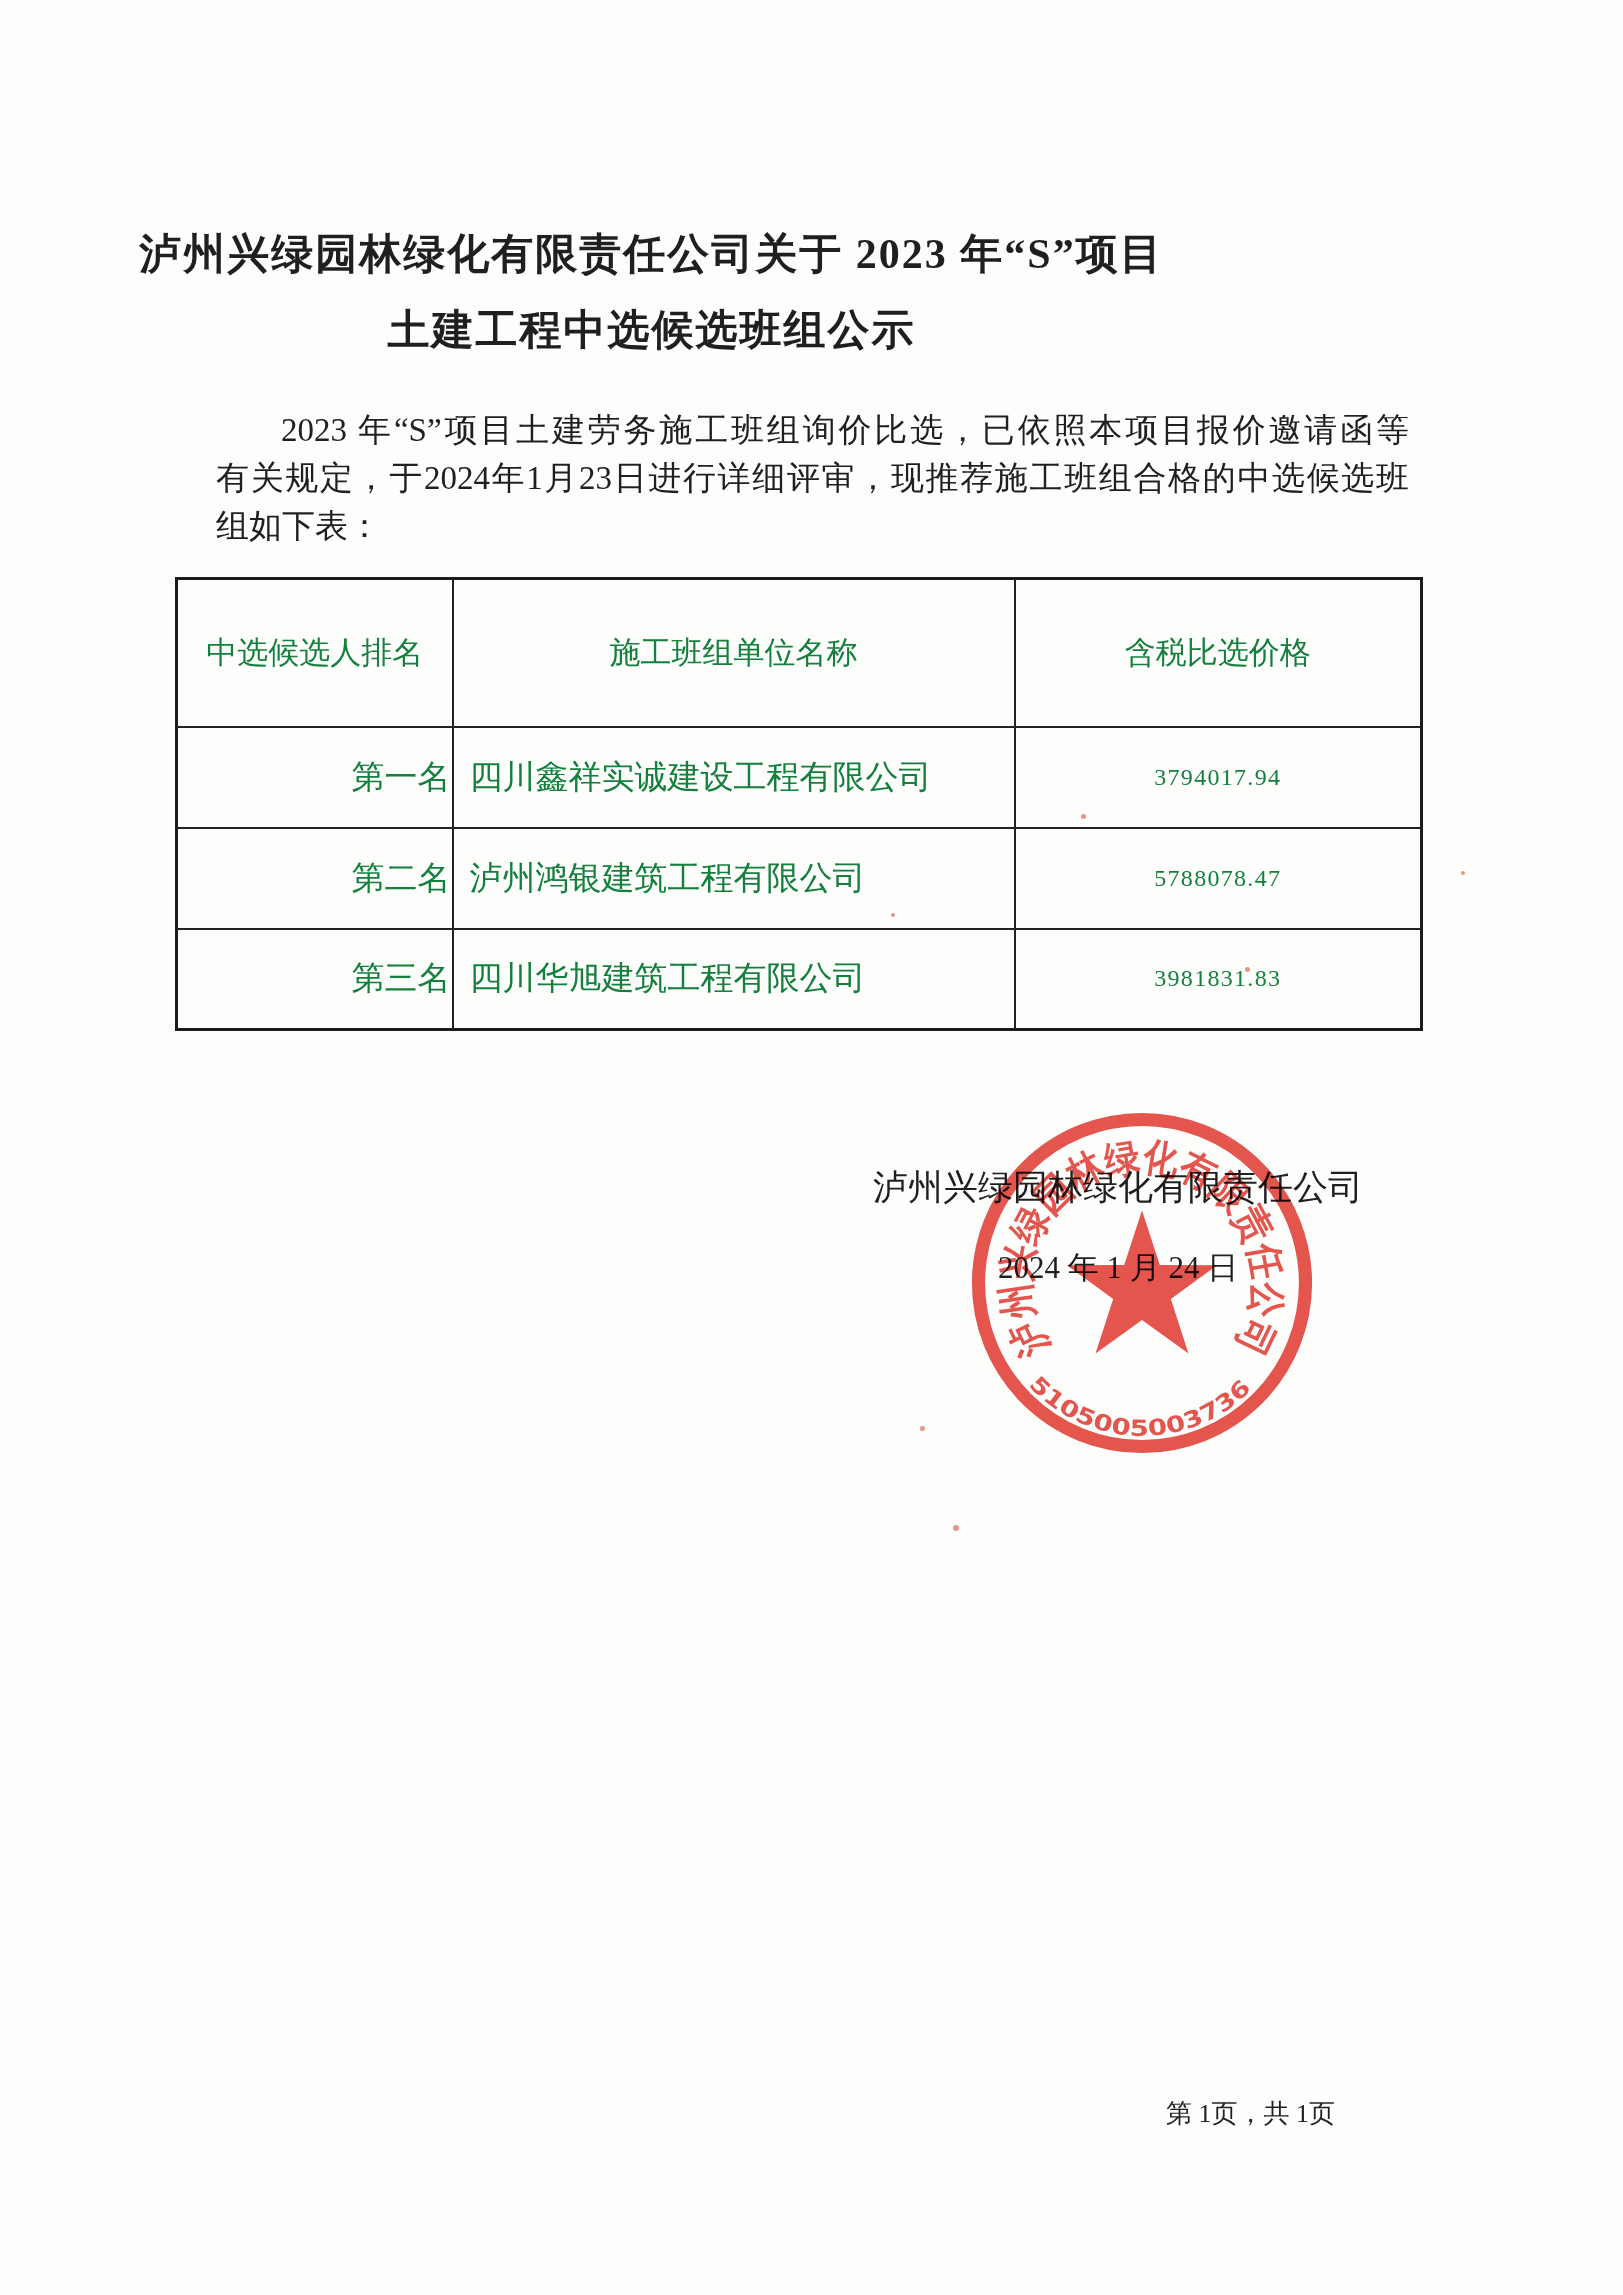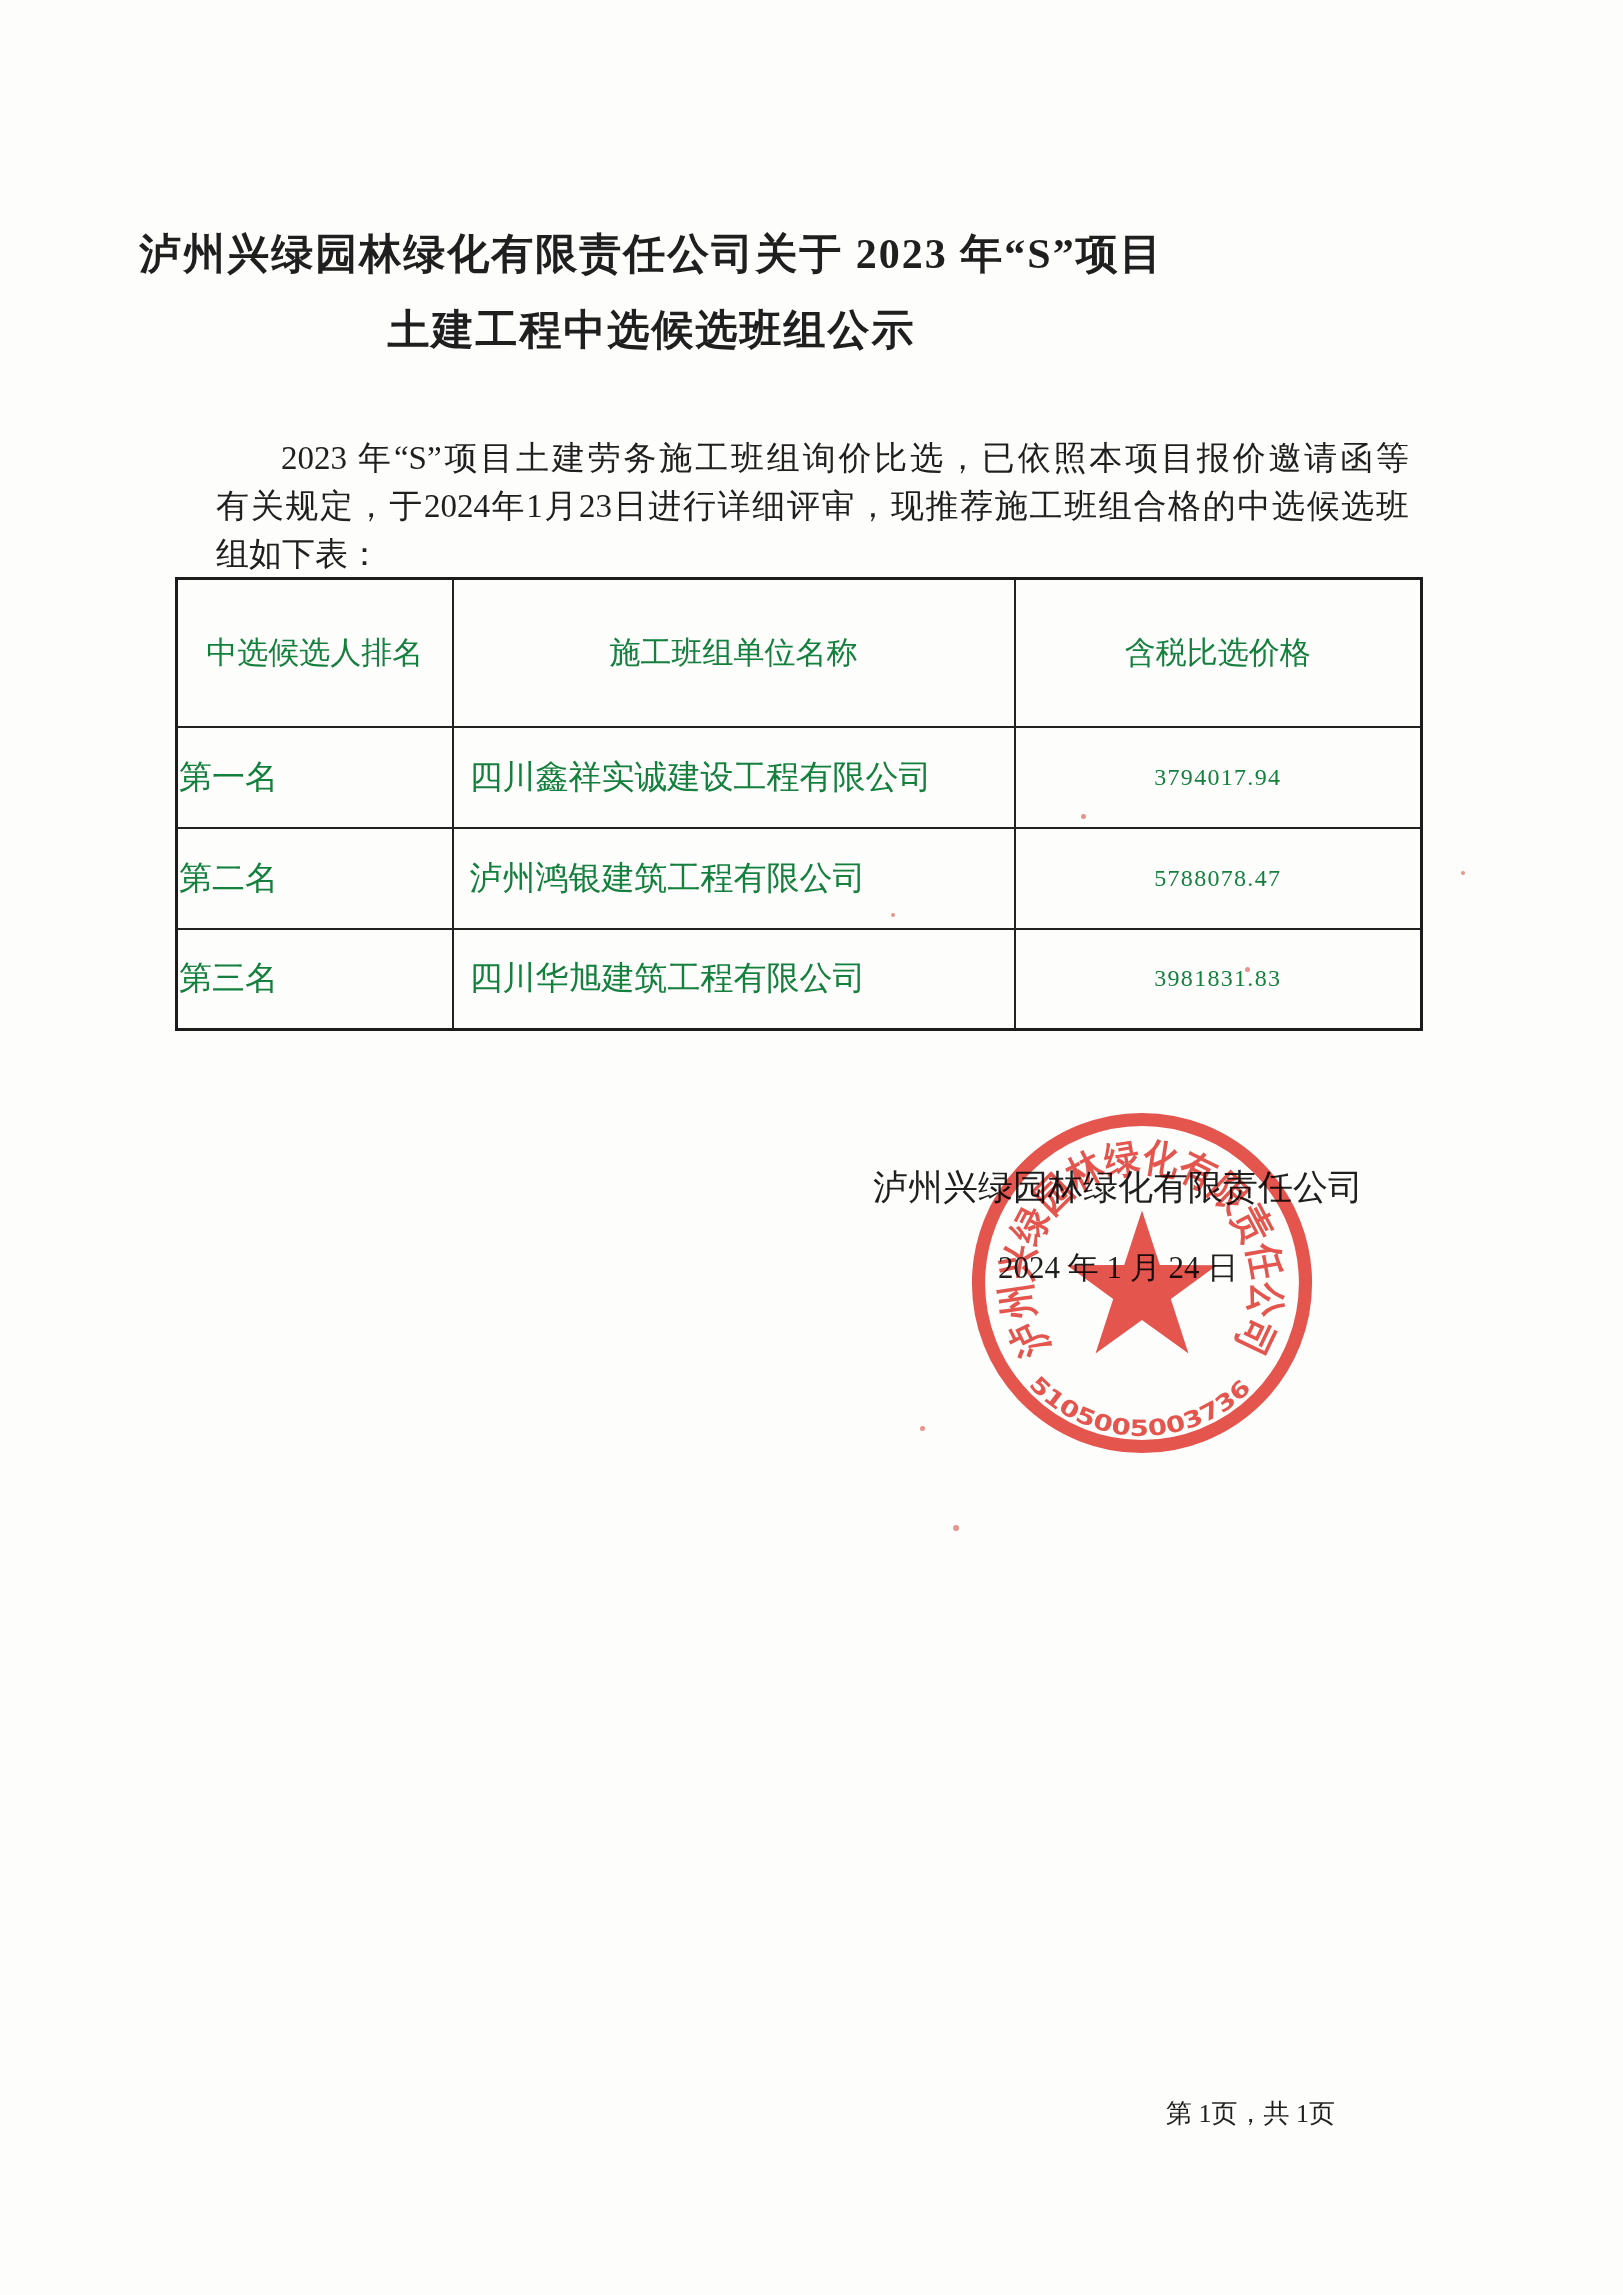--- a/index.html
+++ b/index.html
@@ -19,34 +19,34 @@
     text-align:center;font-size:42px;font-weight:700;
     line-height:76px;letter-spacing:2px;margin:0;
   }
   
   .para{
     position:absolute;top:406px;left:216px;width:1193px;
     font-size:33px;line-height:48px;
   }
   .pline{white-space:nowrap;}
   .pline.just{text-align:justify;text-align-last:justify;white-space:normal;}
-  .pline.indent{padding-left:65px;margin-top:28px;}
+  .pline.indent{padding-left:65px;}
   
   .tbl{
     position:absolute;top:577px;left:175px;width:1245px;
     border-collapse:collapse;table-layout:fixed;
     font-size:33px;color:#15803d;
   }
   .tbl,.tbl th,.tbl td{border:2px solid #222;}
   .tbl{border:3.9px solid #1c1c1c;}
   .tbl thead tr{height:148px;}
   .tbl tbody tr{height:101px;}
   .tbl th{font-weight:400;font-size:31px;text-align:center;vertical-align:middle;}
   .tbl td{vertical-align:middle;}
-  .c-rank{text-align:left;}
+  .c-rank{text-align:right;}
   .c-company{text-align:left;padding-left:16px;}
   .c-price{text-align:center;font-size:24px;letter-spacing:1.3px;}
   
   .sig-company{
     position:absolute;top:1164px;left:873px;width:488px;
     font-size:35px;text-align:center;white-space:nowrap;
   }
   .sig-date{
     position:absolute;top:1247px;left:969px;width:298px;
     font-size:31px;text-align:center;white-space:nowrap;

